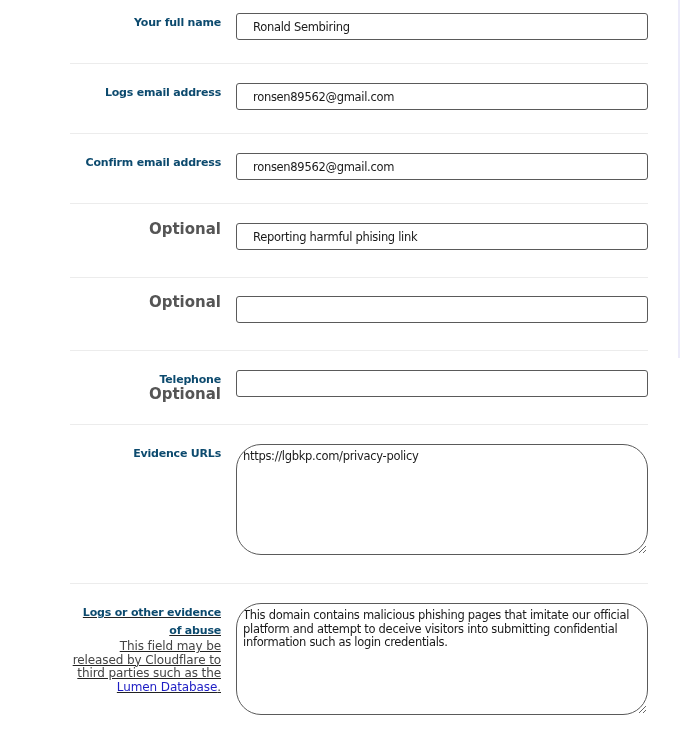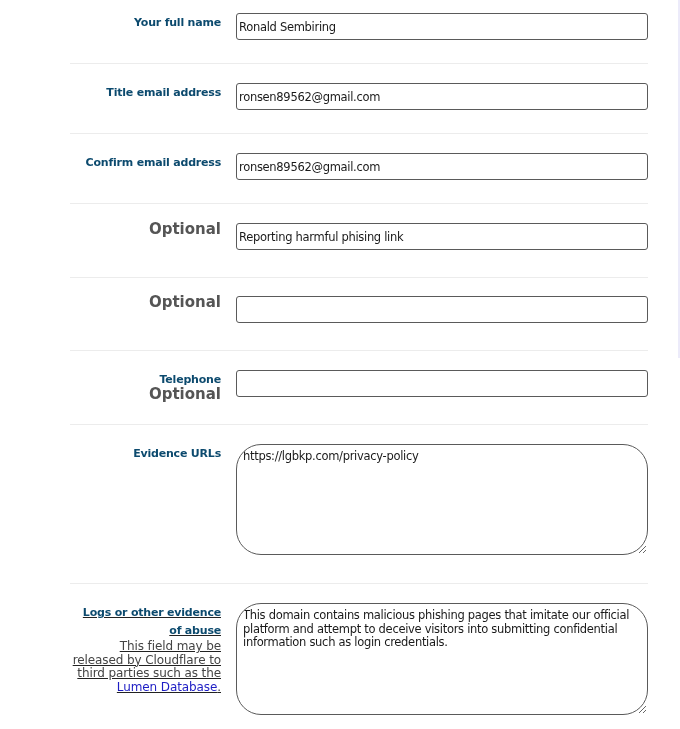--- a/index.html
+++ b/index.html
@@ -67,21 +67,21 @@
       position: absolute;
       left: 166px;
       width: 412px;
       box-sizing: border-box;
       border: 1px solid #5a5a5a;
       border-radius: 3px;
       background: #ffffff;
       font-family: "DejaVu Sans", "Liberation Sans", sans-serif;
       font-size: 11.5px;
       color: #1a1a1a;
-      padding: 0 2px;
+      padding: 0 16px;
       outline: none;
       letter-spacing: -0.3px;
     }
     input.field {
       height: 27px;
       line-height: 25px;
     }
     textarea.field {
       resize: both;
       padding: 5px 6px;
@@ -105,21 +105,21 @@
   <div class="row" style="top:13px;">
     <div class="label-col" style="top:1px;">
       <div class="label">Your full name</div>
     </div>
     <input class="field" type="text" style="top: 0px;" value="Ronald Sembiring">
   </div>
   <div class="divider" style="top:63px;"></div>
 
   <div class="row" style="top:83px;">
     <div class="label-col" style="top:1px;">
-      <div class="label">Title email address</div>
+      <div class="label">Logs email address</div>
     </div>
     <input class="field" type="text" style="top: 0px;" value="ronsen89562@gmail.com">
   </div>
   <div class="divider" style="top:133px;"></div>
 
   <div class="row" style="top:153px;">
     <div class="label-col" style="top:1px;">
       <div class="label">Confirm email address</div>
     </div>
     <input class="field" type="text" style="top: 0px;" value="ronsen89562@gmail.com">

